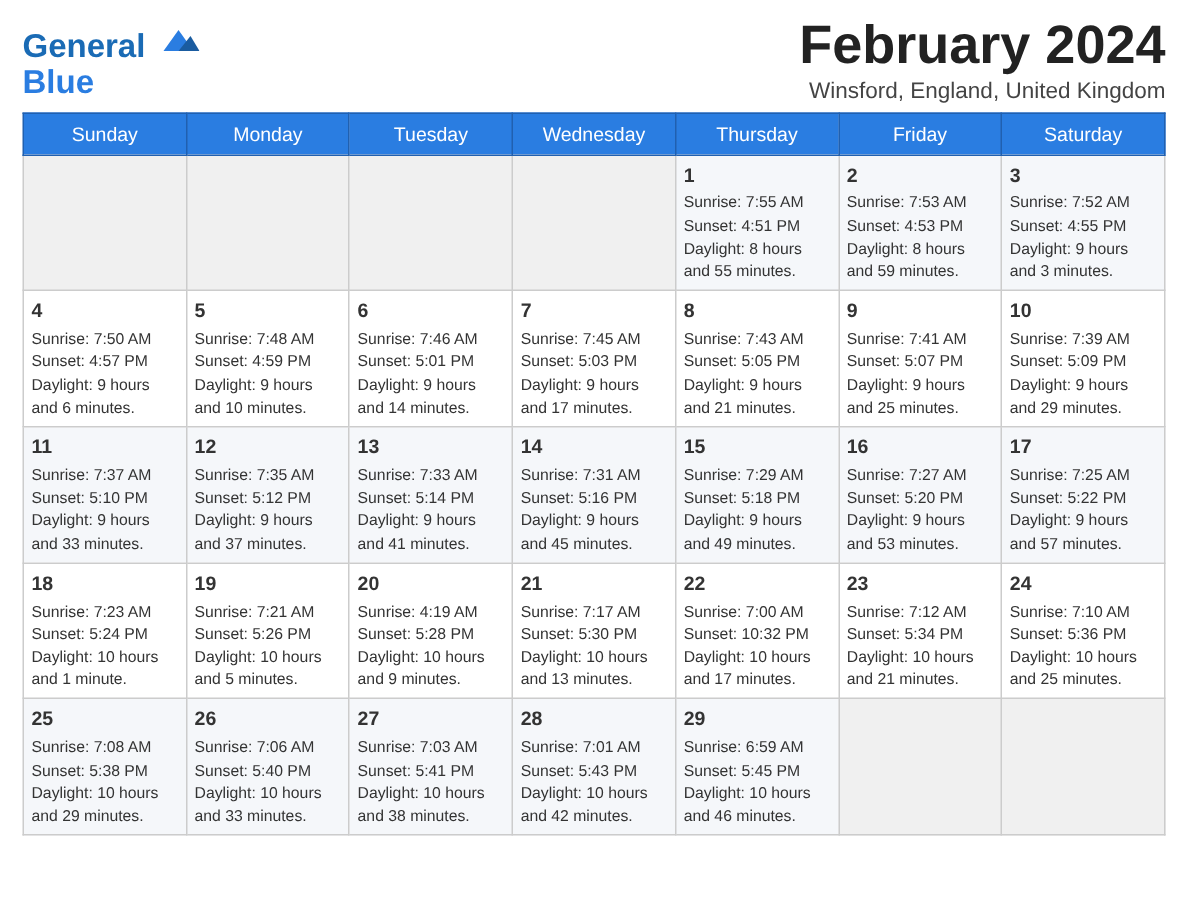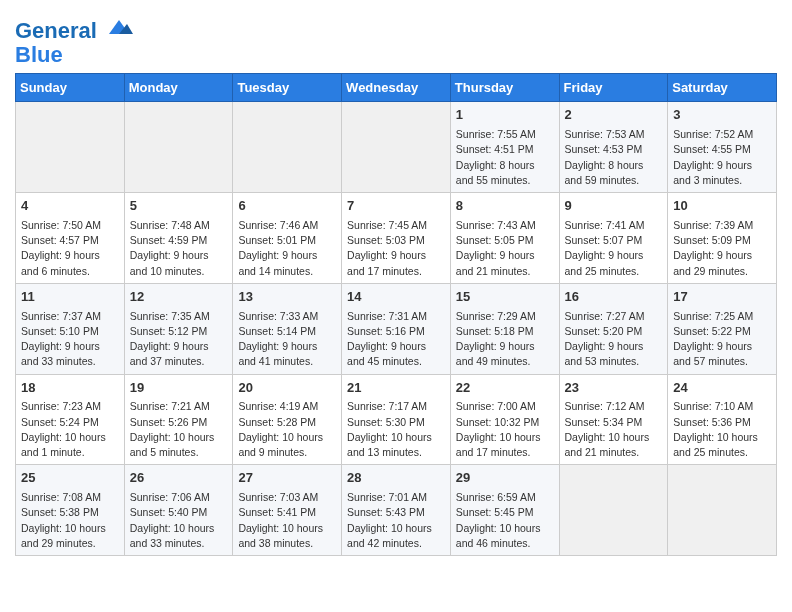--- a/index.html
+++ b/index.html
@@ -51,23 +51,23 @@
     }
     table {
       width: 100%;
       border-collapse: collapse;
       table-layout: fixed;
     }
     thead tr th {
       background: #2a7de1;
       color: #fff;
       font-size: 13px;
-      font-weight: bold;
+      font-weight: normal;
       padding: 6px 4px;
-      text-align: left;
+      text-align: center;
       border: 1px solid #2060b0;
     }
     tbody tr td {
       border: 1px solid #ccc;
       vertical-align: top;
       padding: 4px 5px;
       height: 85px;
       background: #fff;
       font-size: 10.5px;
       color: #333;
@@ -99,20 +99,24 @@
         <span>General</span>
         <svg class="logo-icon" viewBox="0 0 28 22" xmlns="http://www.w3.org/2000/svg">
           <polygon points="4,18 14,4 24,18" fill="#2a7de1"></polygon>
           <polygon points="14,18 22,8 28,18" fill="#1a5ca0"></polygon>
         </svg>
         <br>
         <span style="color:#2a7de1;">Blue</span>
       </div>
     </div>
   </div>
+  <div class="title-block">
+    <div class="month-title">February 2024</div>
+    <div class="location">Winsford, England, United Kingdom</div>
+  </div>
 </div>
 
 <table>
   <thead>
     <tr>
     <th>Sunday</th>
         <th>Monday</th>
         <th>Tuesday</th>
         <th>Wednesday</th>
         <th>Thursday</th>

